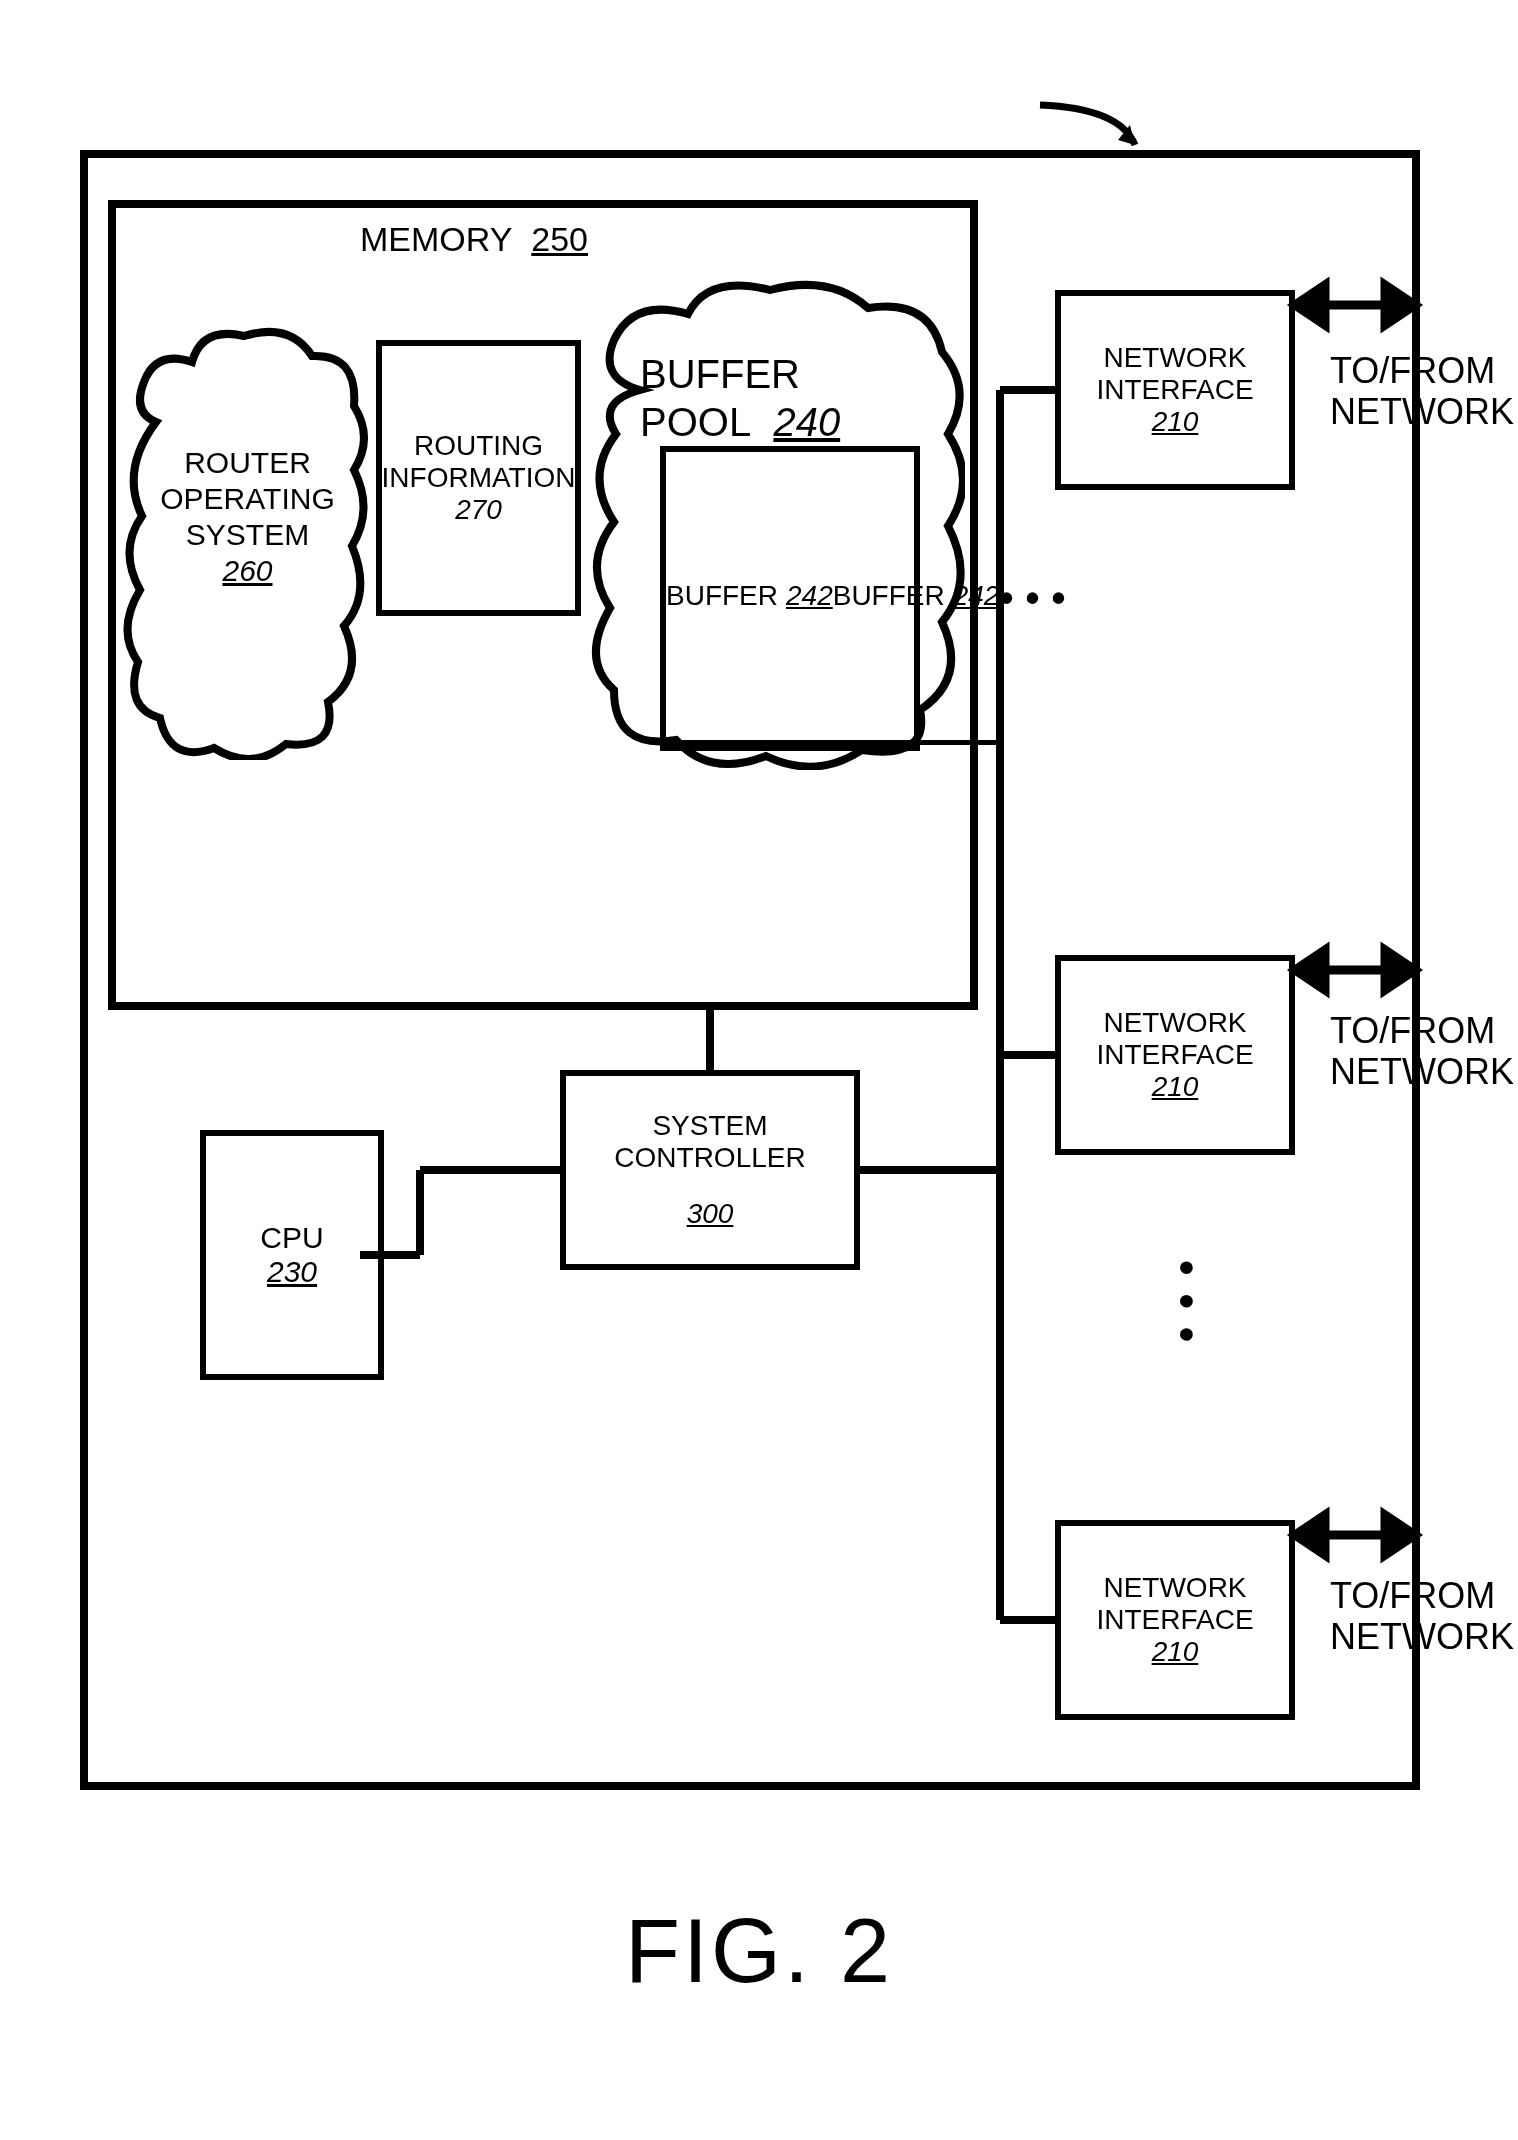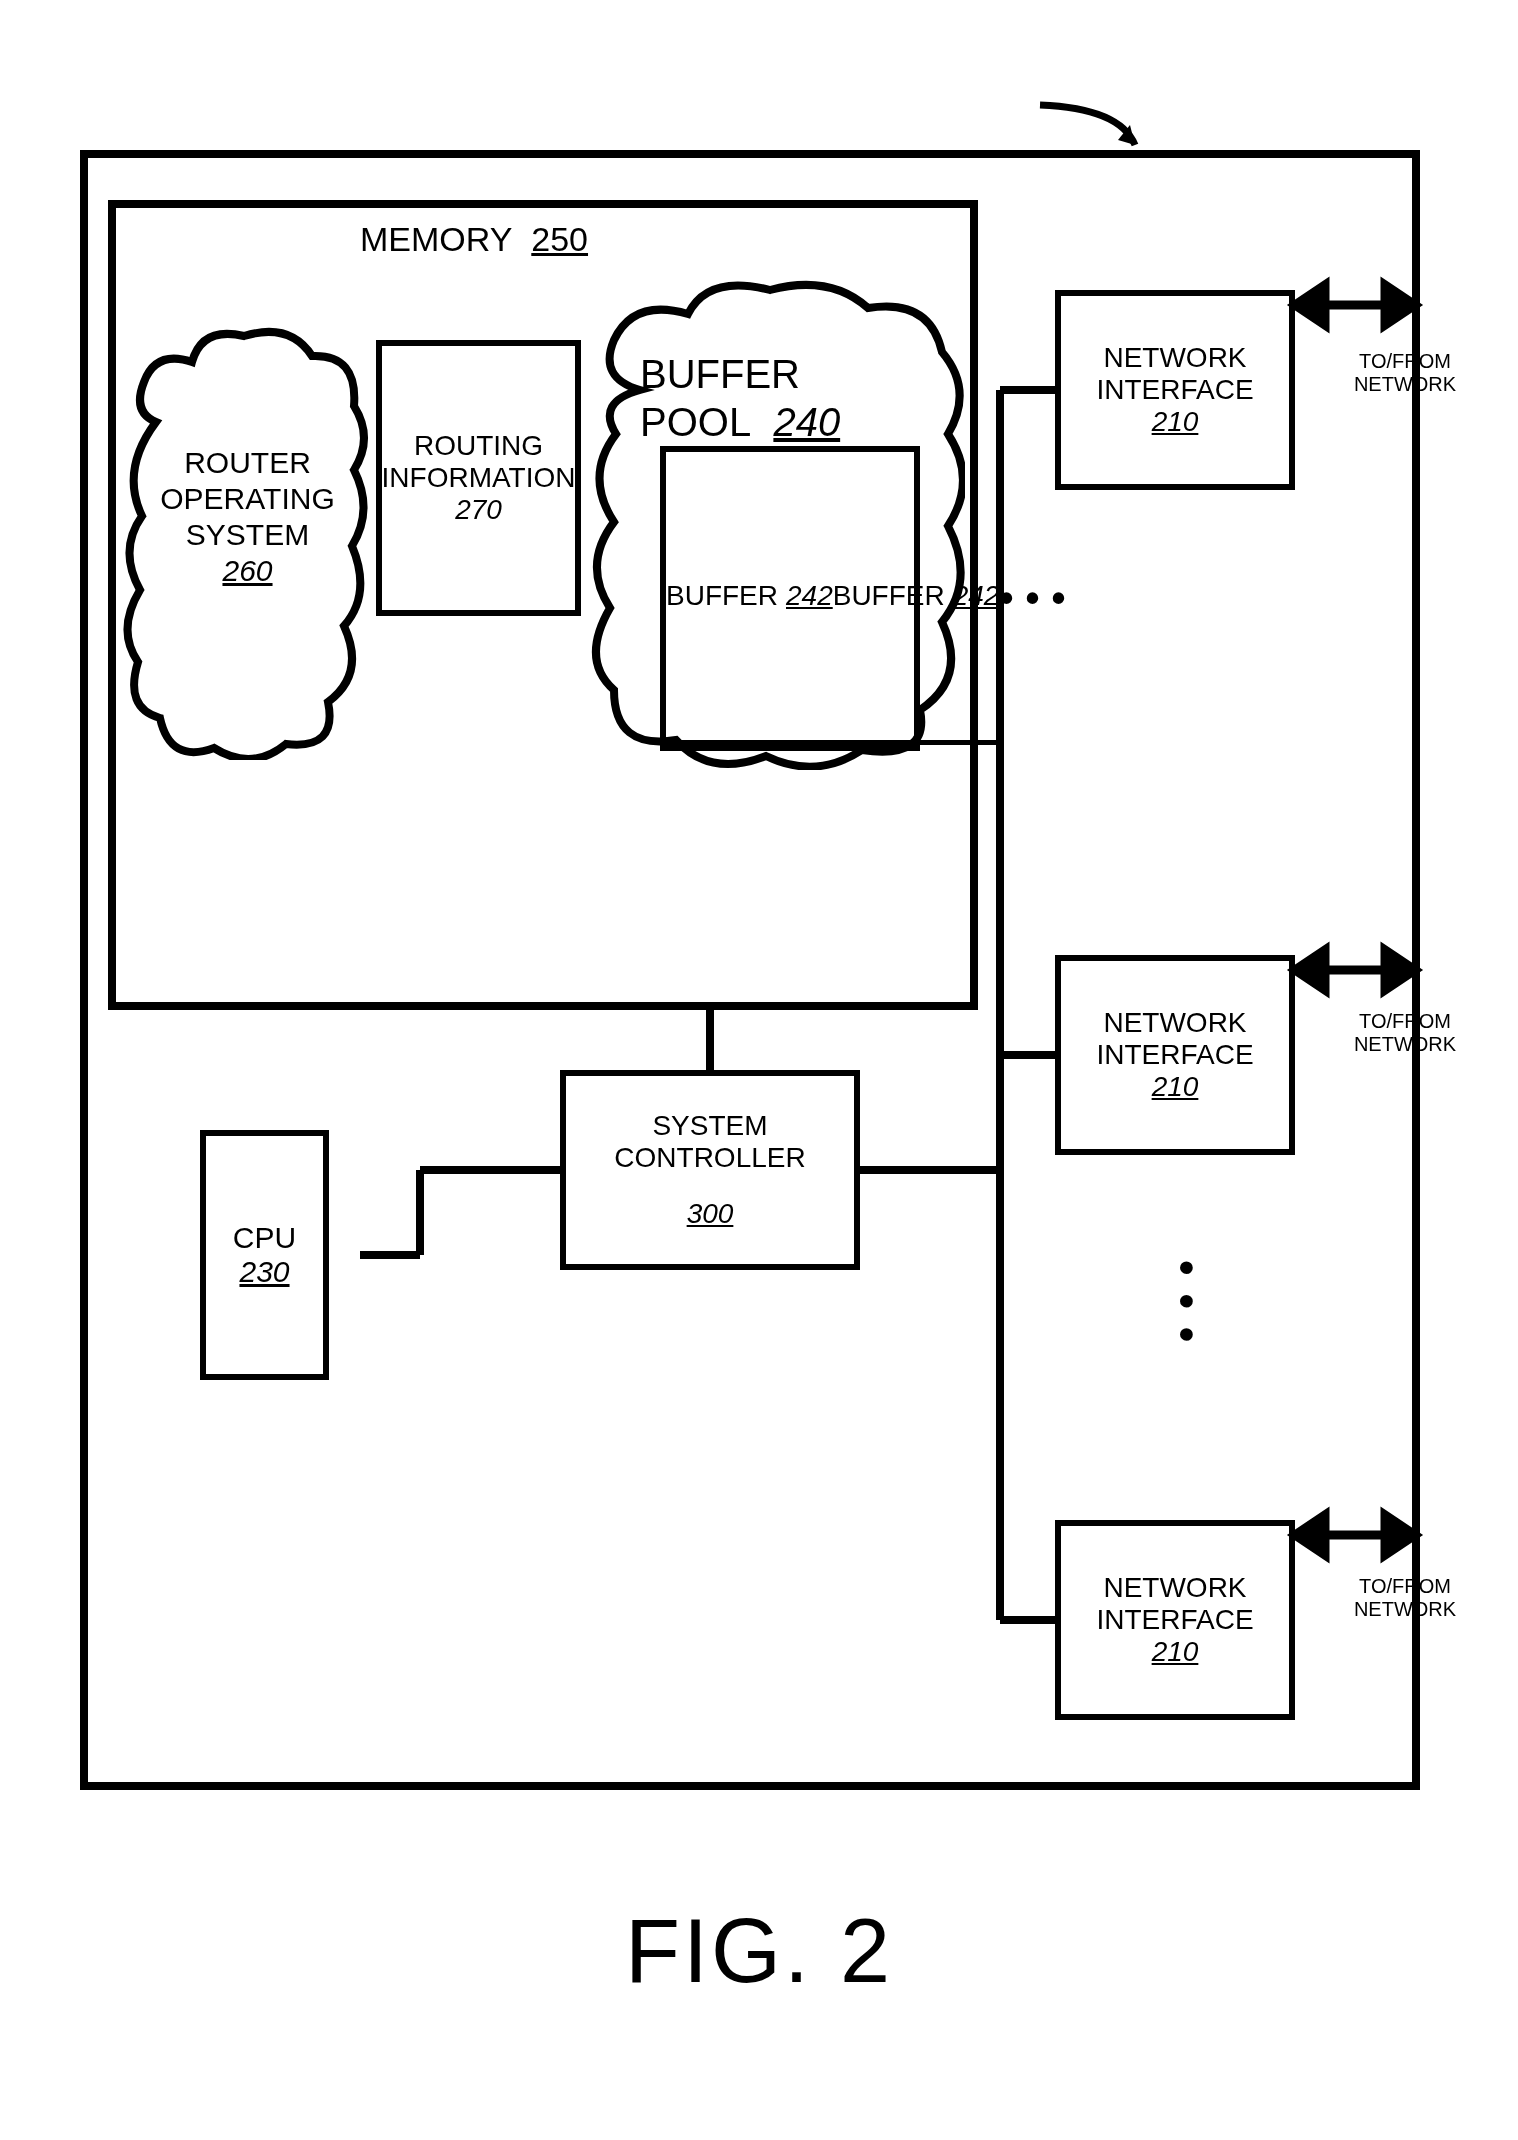--- a/index.html
+++ b/index.html
@@ -108,21 +108,21 @@
     flex: 1;
     display: flex; align-items: center; justify-content: center;
     font-size: 40px; font-weight: 900;
     letter-spacing: 12px;
   }
 
   
   .cpu-box {
     position: absolute;
     left: 200px; top: 1130px;
-    width: 129px; height: 250px;
+    width: 184px; height: 250px;
     border: 6px solid #000;
     box-sizing: border-box;
     display: flex; align-items: center; justify-content: center;
     text-align: center;
     font-size: 30px; font-weight: 500;
   }
   .cpu-box .u { text-decoration: underline; font-style: italic; display:block; }
 
   
   .sysctrl-box {
@@ -158,21 +158,21 @@
     font-size: 44px; font-weight: 900;
     writing-mode: vertical-rl; 
     left: 1162px; top: 1260px;
     letter-spacing: 18px;
   }
 
   
   .tofrom {
     position: absolute;
     text-align: center;
-    font-size: 20px; font-weight: 500;
+    font-size: 36px; font-weight: 500;
     line-height: 1.15;
   }
 
   
   .wires { position: absolute; left:0; top:0; pointer-events:none; }
 
   
   .fig-label {
     position: absolute;
     left: 0; right: 0; top: 1900px;

